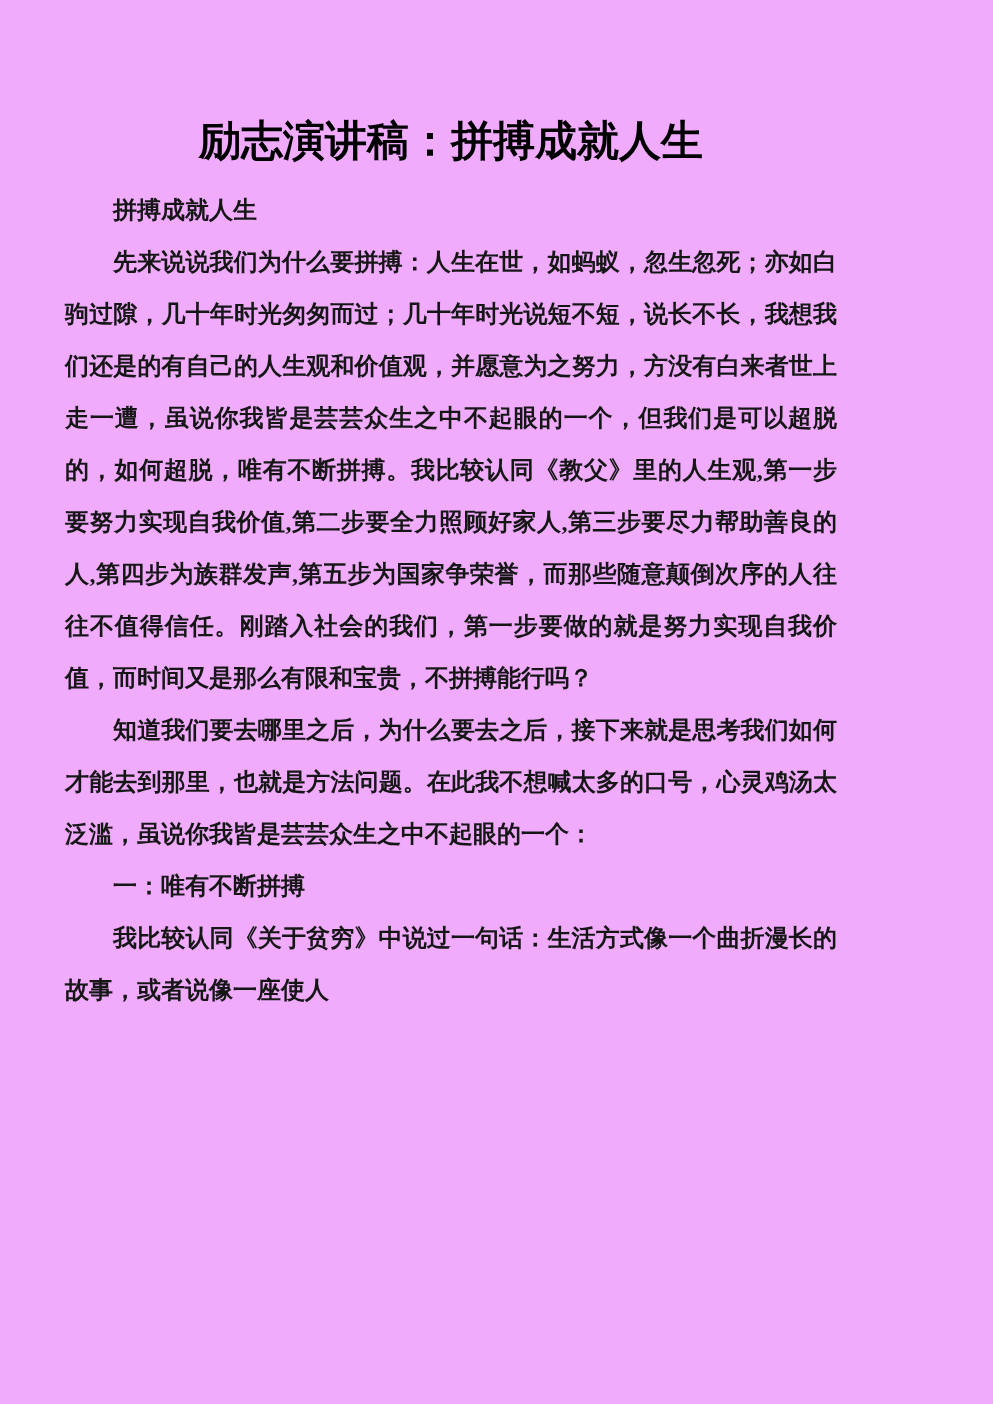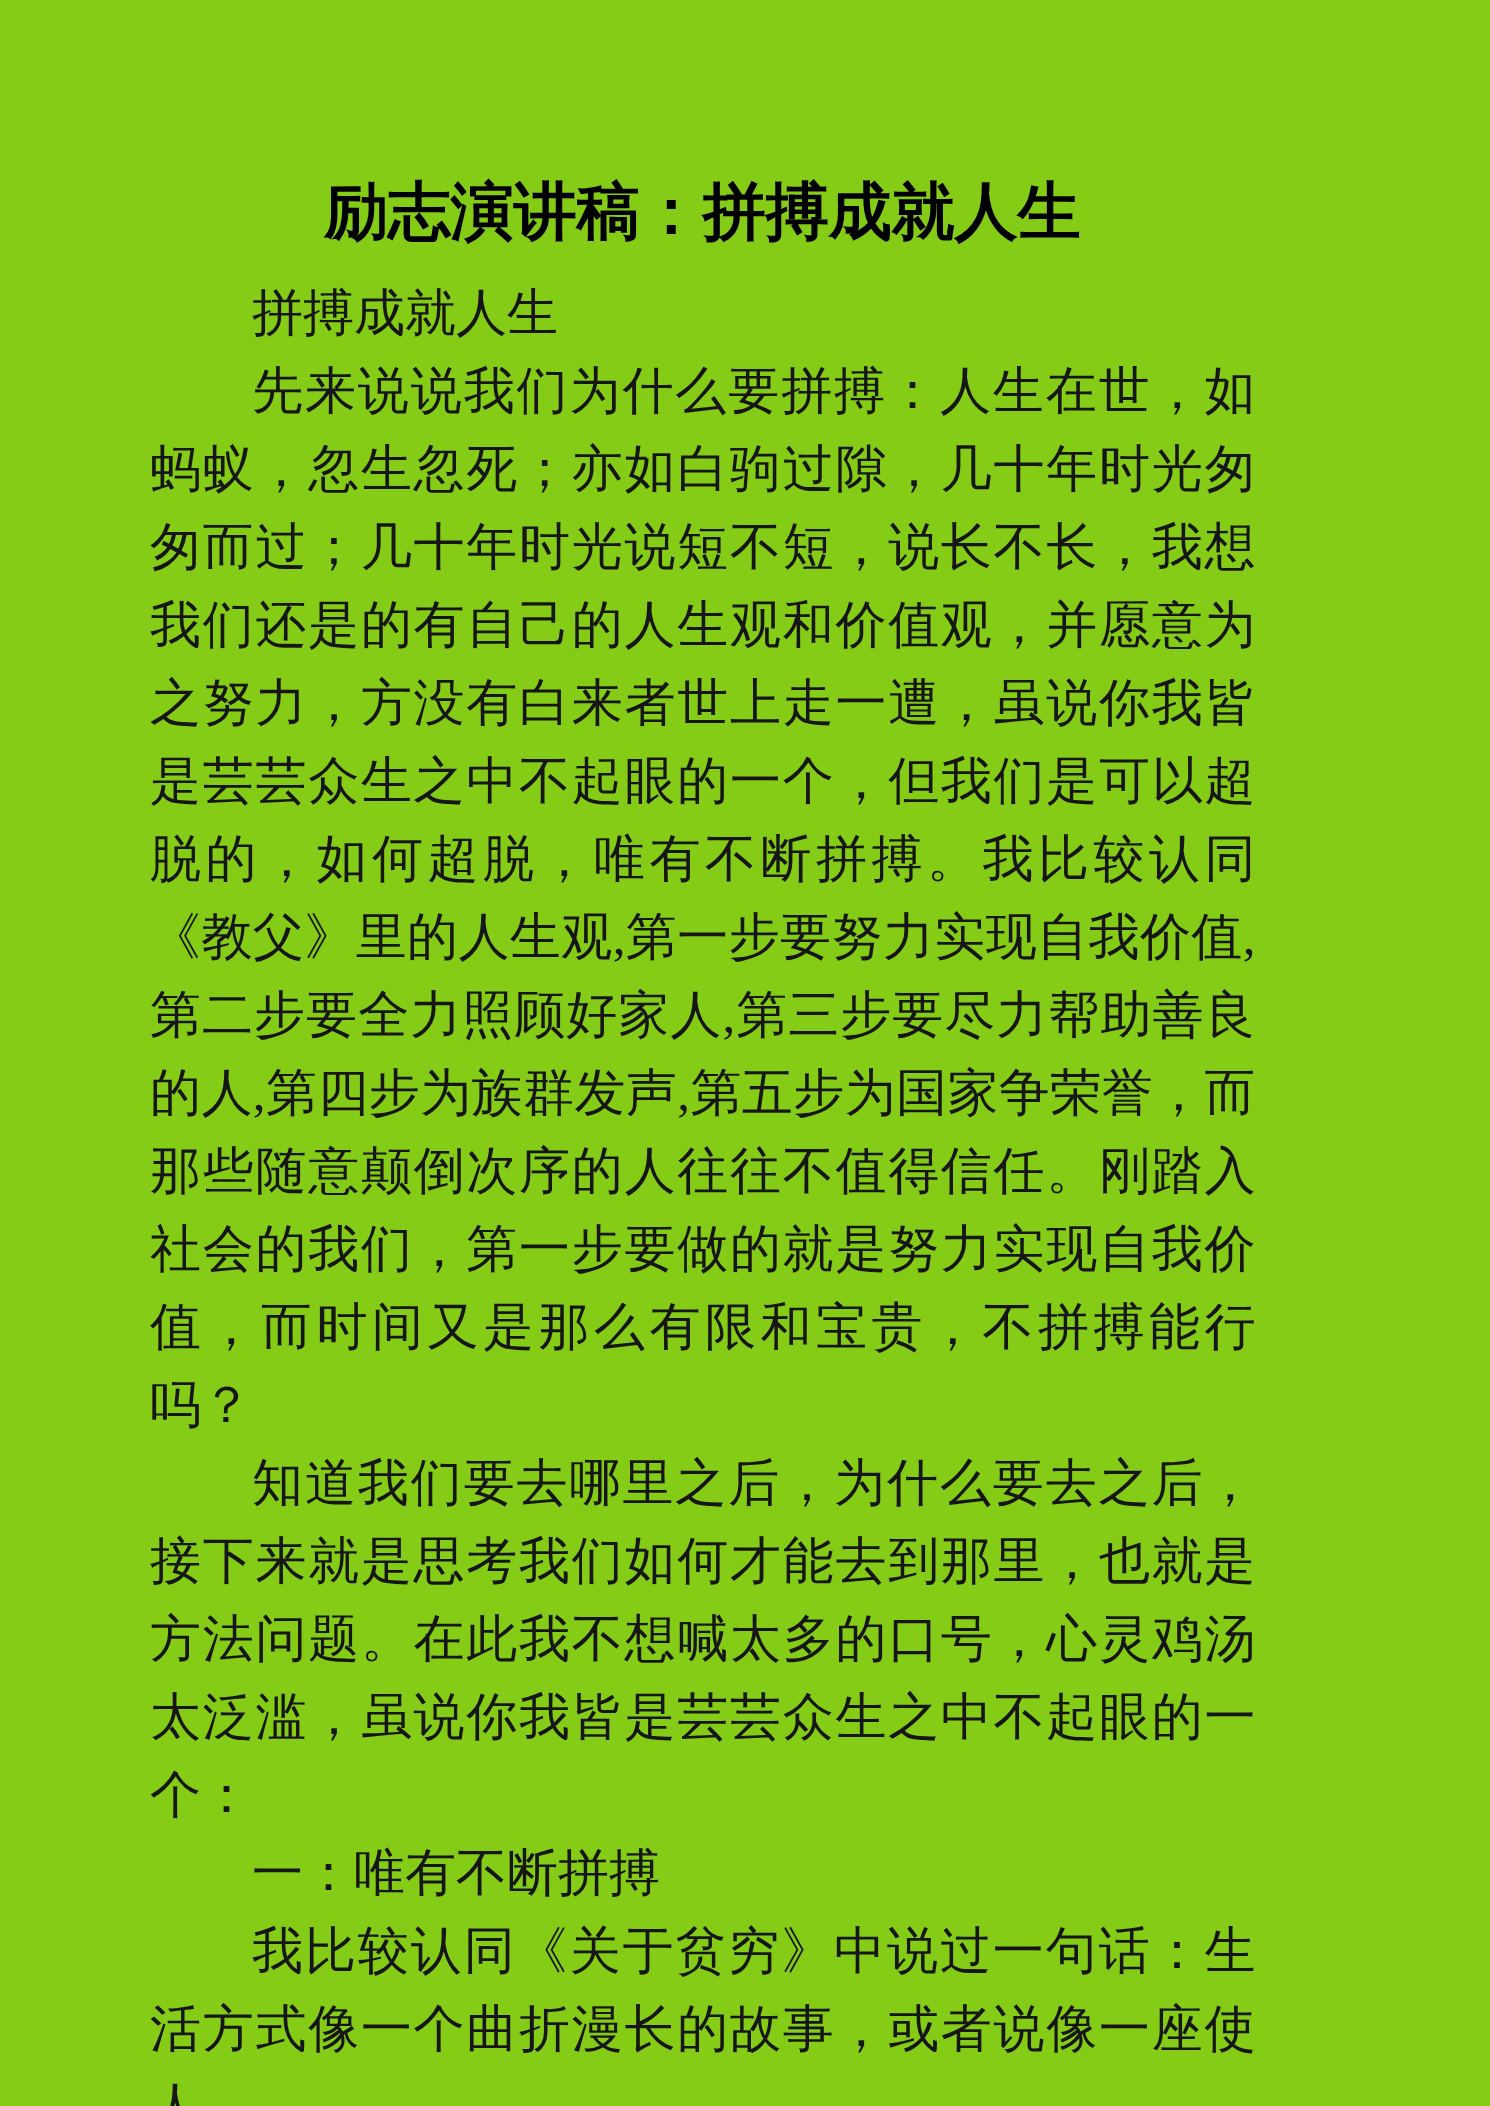--- a/index.html
+++ b/index.html
@@ -5,44 +5,45 @@
   html, body {
     margin: 0;
     padding: 0;
     background: #ffffff;
   }
   .page {
     position: relative;
     width: 993px;
     height: 1404px;
     margin: 0 auto;
-    background: #84cc16;
+    background: #f0abfc;
     box-sizing: border-box;
-    padding: 112px 156px 0 100px;
+    padding: 112px 156px 0 65px;
     overflow: hidden;
   }
   .doc-title {
     font-family: "Liberation Sans", "DejaVu Sans", sans-serif;
     font-weight: 700;
     font-size: 42px;
     line-height: 58px;
     text-align: center;
     color: #000000;
     margin: 0 0 14px 0;
     white-space: nowrap;
   }
   .doc-body p {
     font-family: "Liberation Serif", "DejaVu Serif", serif;
-    font-size: 34px;
+    font-size: 24px;
     line-height: 52px;
     text-align: justify;
     text-indent: 2em;
     margin: 0;
     color: #161616;
     word-break: break-all;
+    font-weight: bold;
   }
 </style>
 </head>
 <body>
 
 <div class="page">
   <h1 class="doc-title">励志演讲稿：拼搏成就人生</h1>
   <div class="doc-body">
       <p>拼搏成就人生</p>
       <p>先来说说我们为什么要拼搏：人生在世，如蚂蚁，忽生忽死；亦如白驹过隙，几十年时光匆匆而过；几十年时光说短不短，说长不长，我想我们还是的有自己的人生观和价值观，并愿意为之努力，方没有白来者世上走一遭，虽说你我皆是芸芸众生之中不起眼的一个，但我们是可以超脱的，如何超脱，唯有不断拼搏。我比较认同《教父》里的人生观,第一步要努力实现自我价值,第二步要全力照顾好家人,第三步要尽力帮助善良的人,第四步为族群发声,第五步为国家争荣誉，而那些随意颠倒次序的人往往不值得信任。刚踏入社会的我们，第一步要做的就是努力实现自我价值，而时间又是那么有限和宝贵，不拼搏能行吗？</p>

